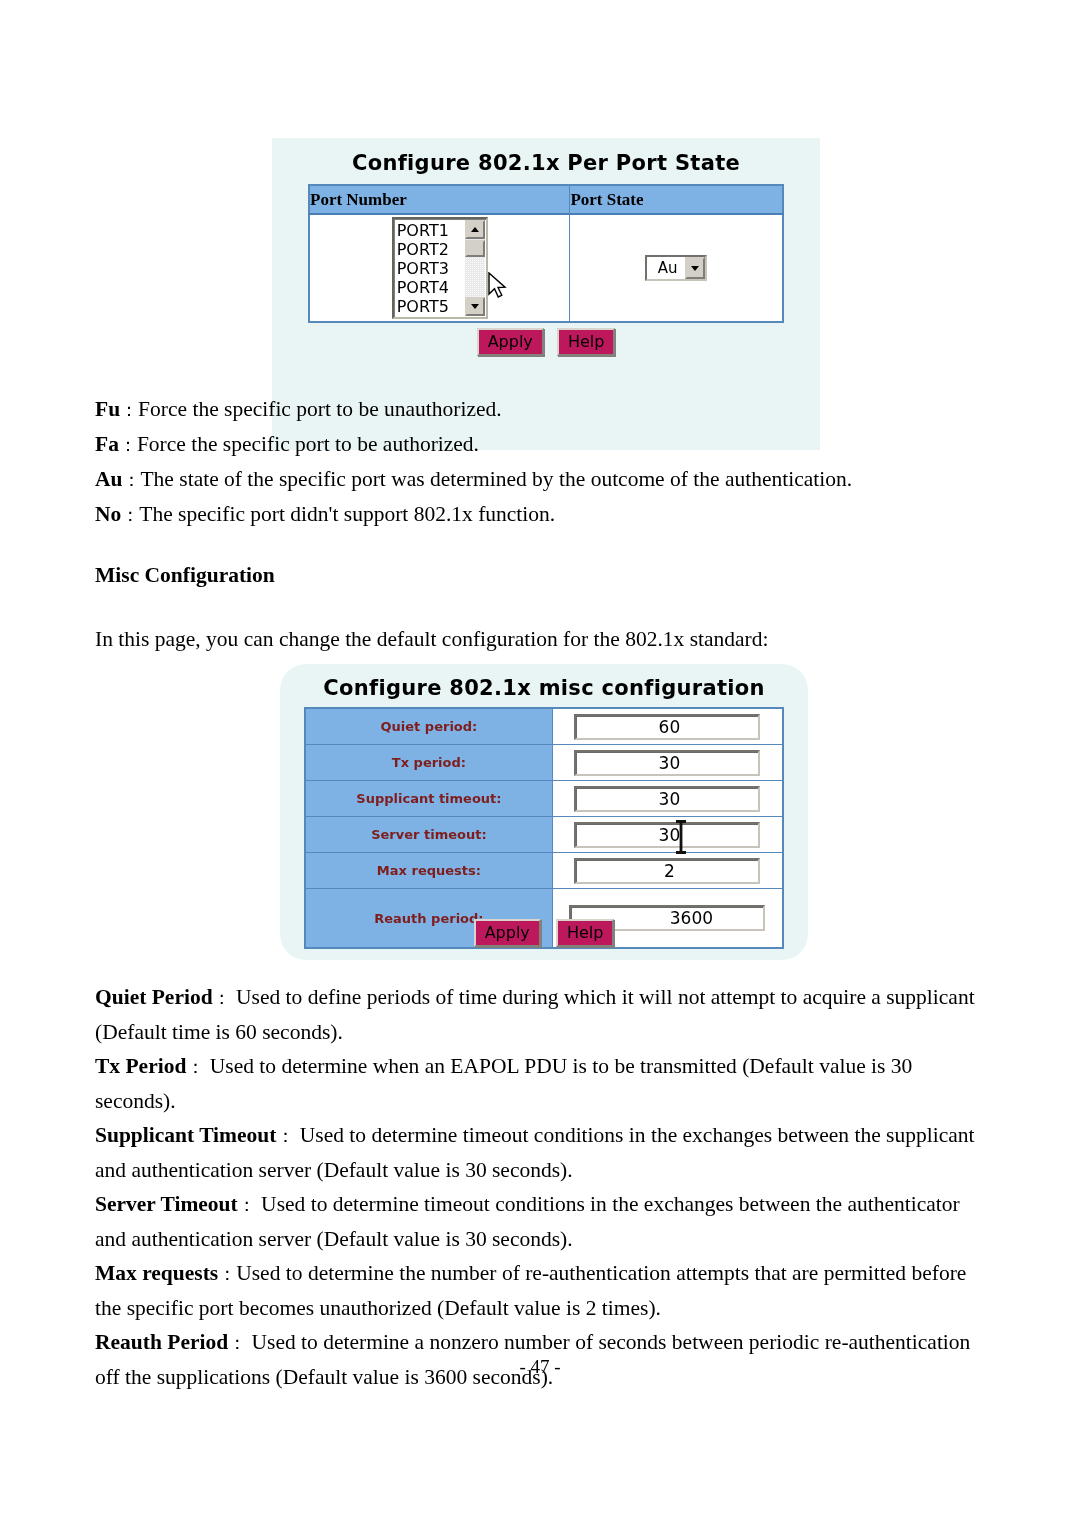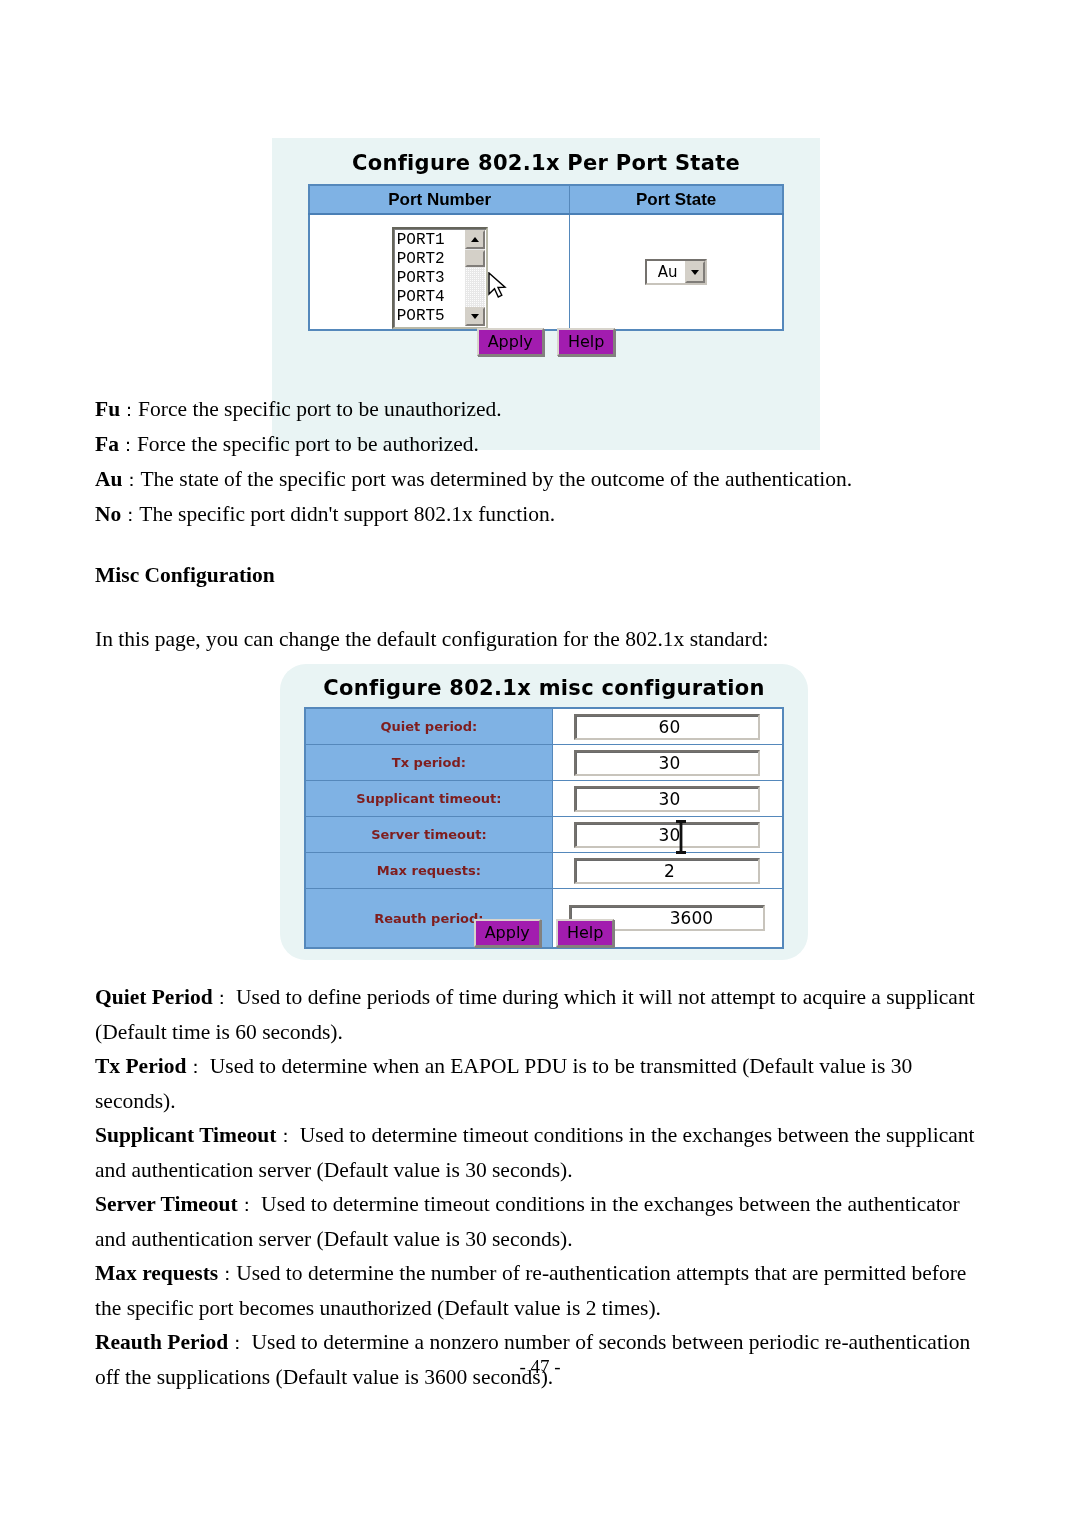--- a/index.html
+++ b/index.html
@@ -59,23 +59,23 @@
   }
   table.ui-table td, table.ui-table th {
     border: 1px solid #5588bb;
     padding: 0;
   }
   .th-cell {
     background: #7fb2e4;
     color: #000;
     font-weight: bold;
     font-size: 17px;
-    text-align: center;
+    text-align: left;
     height: 27px;
-    font-family: Liberation Sans, sans-serif;
+    font-family: Liberation Serif, serif;
     border-bottom: 2px solid #4a7fb5 !important;
   }
 
   
   .listbox {
     width: 96px;
     border: 2px inset #b9b9a8;
     background: #ffffff;
     box-sizing: border-box;
     position: relative;
@@ -165,21 +165,21 @@
     border: 2px outset #d4d0c8;
     box-sizing: border-box;
     display: flex;
     align-items: center;
     justify-content: center;
   }
 
   
   .win-btn {
     display: inline-block;
-    background: #a21caf;
+    background: #be185d;
     border: 2px outset #d8d4cc;
     box-shadow: 1px 1px 0 #808080;
     font-family: "DejaVu Sans", sans-serif;
     font-size: 16px;
     color: #000;
     padding: 2px 9px 3px 9px;
     line-height: 19px;
     box-sizing: border-box;
   }
 
@@ -236,21 +236,21 @@
   <div class="panel-title" style="padding-top:13px;">Configure 802.1x Per Port State</div>
 
   <table class="ui-table" style="position:absolute; left:36px; top:46px; width:476px;">
     <tbody>
         <tr>
       <th class="th-cell" style="width:262px;">Port Number</th>
       <th class="th-cell" style="width:214px;">Port State</th>
     </tr>
     <tr>
       <td style="height:106px; text-align:center; vertical-align:top;">
-        <div class="listbox" style="display:inline-block; margin-top:12px; text-align:left; height:102px;font-family:Liberation Mono, monospace;">
+        <div class="listbox" style="display:inline-block; margin-top:2px; text-align:left; height:102px;">
           <div class="opt">PORT1</div>
           <div class="opt">PORT2</div>
           <div class="opt">PORT3</div>
           <div class="opt">PORT4</div>
           <div class="opt">PORT5</div>
           <div class="scrollbar">
             <div class="sb-btn up">
               <span class="arrow-up"></span>
             </div>
             <div class="sb-thumb"></div>

